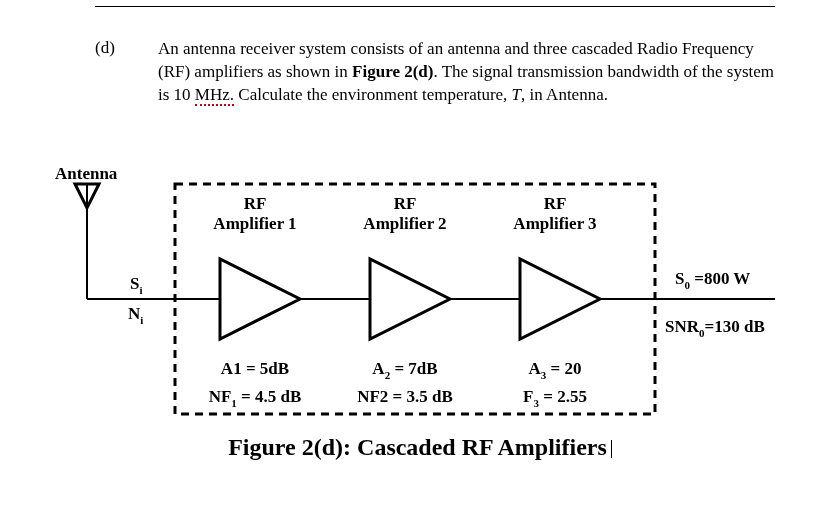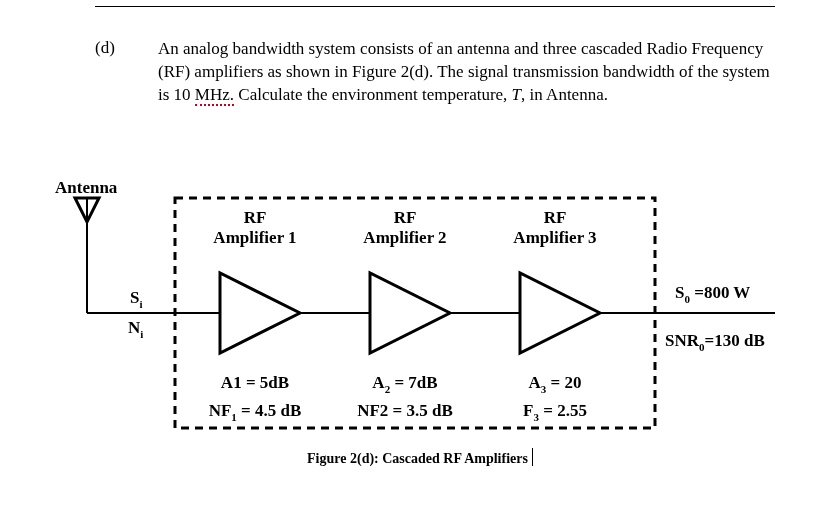--- a/index.html
+++ b/index.html
@@ -3,44 +3,44 @@
 <meta charset="utf-8">
 <style>
   body{margin:0;font-family:"Times New Roman",serif;font-size:17px;background:#fff;color:#000}
   .page{width:840px;height:528px;position:relative;box-sizing:border-box;padding:0}
   .top-rule{position:absolute;left:95px;top:6px;width:680px;height:0;border-top:1px solid #000}
   .qrow{position:absolute;left:95px;top:38px;width:680px;display:flex}
   .qlabel{width:63px;flex:0 0 63px}
   .qtext{flex:1;line-height:1.35}
   .squig{border-bottom:2px dotted #c00020}
   .ital{font-style:italic}
-  .bold{font-weight:normal}
+  .bold{font-weight:bold}
 
-  .figwrap{position:absolute;left:55px;top:178px;width:730px}
+  .figwrap{position:absolute;left:55px;top:164px;width:730px}
   .antlbl{position:absolute;left:0;top:0;font-weight:bold}
   svg{display:block}
   .dashbox{fill:none;stroke:#000;stroke-width:3;stroke-dasharray:8 6}
   .wire{stroke:#000;stroke-width:2;fill:none}
   .tri{fill:#fff;stroke:#000;stroke-width:3}
   .lblb{font-family:"Times New Roman",serif;font-size:17px;font-weight:bold}
   .sub{font-size:11px}
 
-  .caption{position:absolute;left:0;top:270px;width:730px;text-align:center;font-weight:bold;font-size:14px}
+  .caption{position:absolute;left:0;top:270px;width:730px;text-align:center;font-weight:bold;font-size:24px}
   .caret{display:inline-block;width:0;height:18px;border-left:1.5px solid #000;vertical-align:-3px;margin-left:4px}
 </style>
 </head>
 <body>
 
 <div class="page">
   <div class="top-rule"></div>
 
   <div class="qrow">
     <div class="qlabel">(d)</div>
     <div class="qtext">
-      <span>An analog bandwidth system consists of an antenna and three cascaded Radio Frequency (RF) amplifiers as shown in </span><span class="bold">Figure 2(d)</span><span>. The signal transmission bandwidth of the system is 10 </span><span class="squig">MHz.</span><span> Calculate the environment temperature, </span><span class="ital">T</span><span>, in Antenna.</span>
+      <span>An antenna receiver system consists of an antenna and three cascaded Radio Frequency (RF) amplifiers as shown in </span><span class="bold">Figure 2(d)</span><span>. The signal transmission bandwidth of the system is 10 </span><span class="squig">MHz.</span><span> Calculate the environment temperature, </span><span class="ital">T</span><span>, in Antenna.</span>
     </div>
   </div>
 
   <div class="figwrap">
     <div class="antlbl">Antenna</div>
 
     <svg width="730" height="260">
 
       <rect class="dashbox" x="120" y="20" width="480" height="230"></rect>
 

